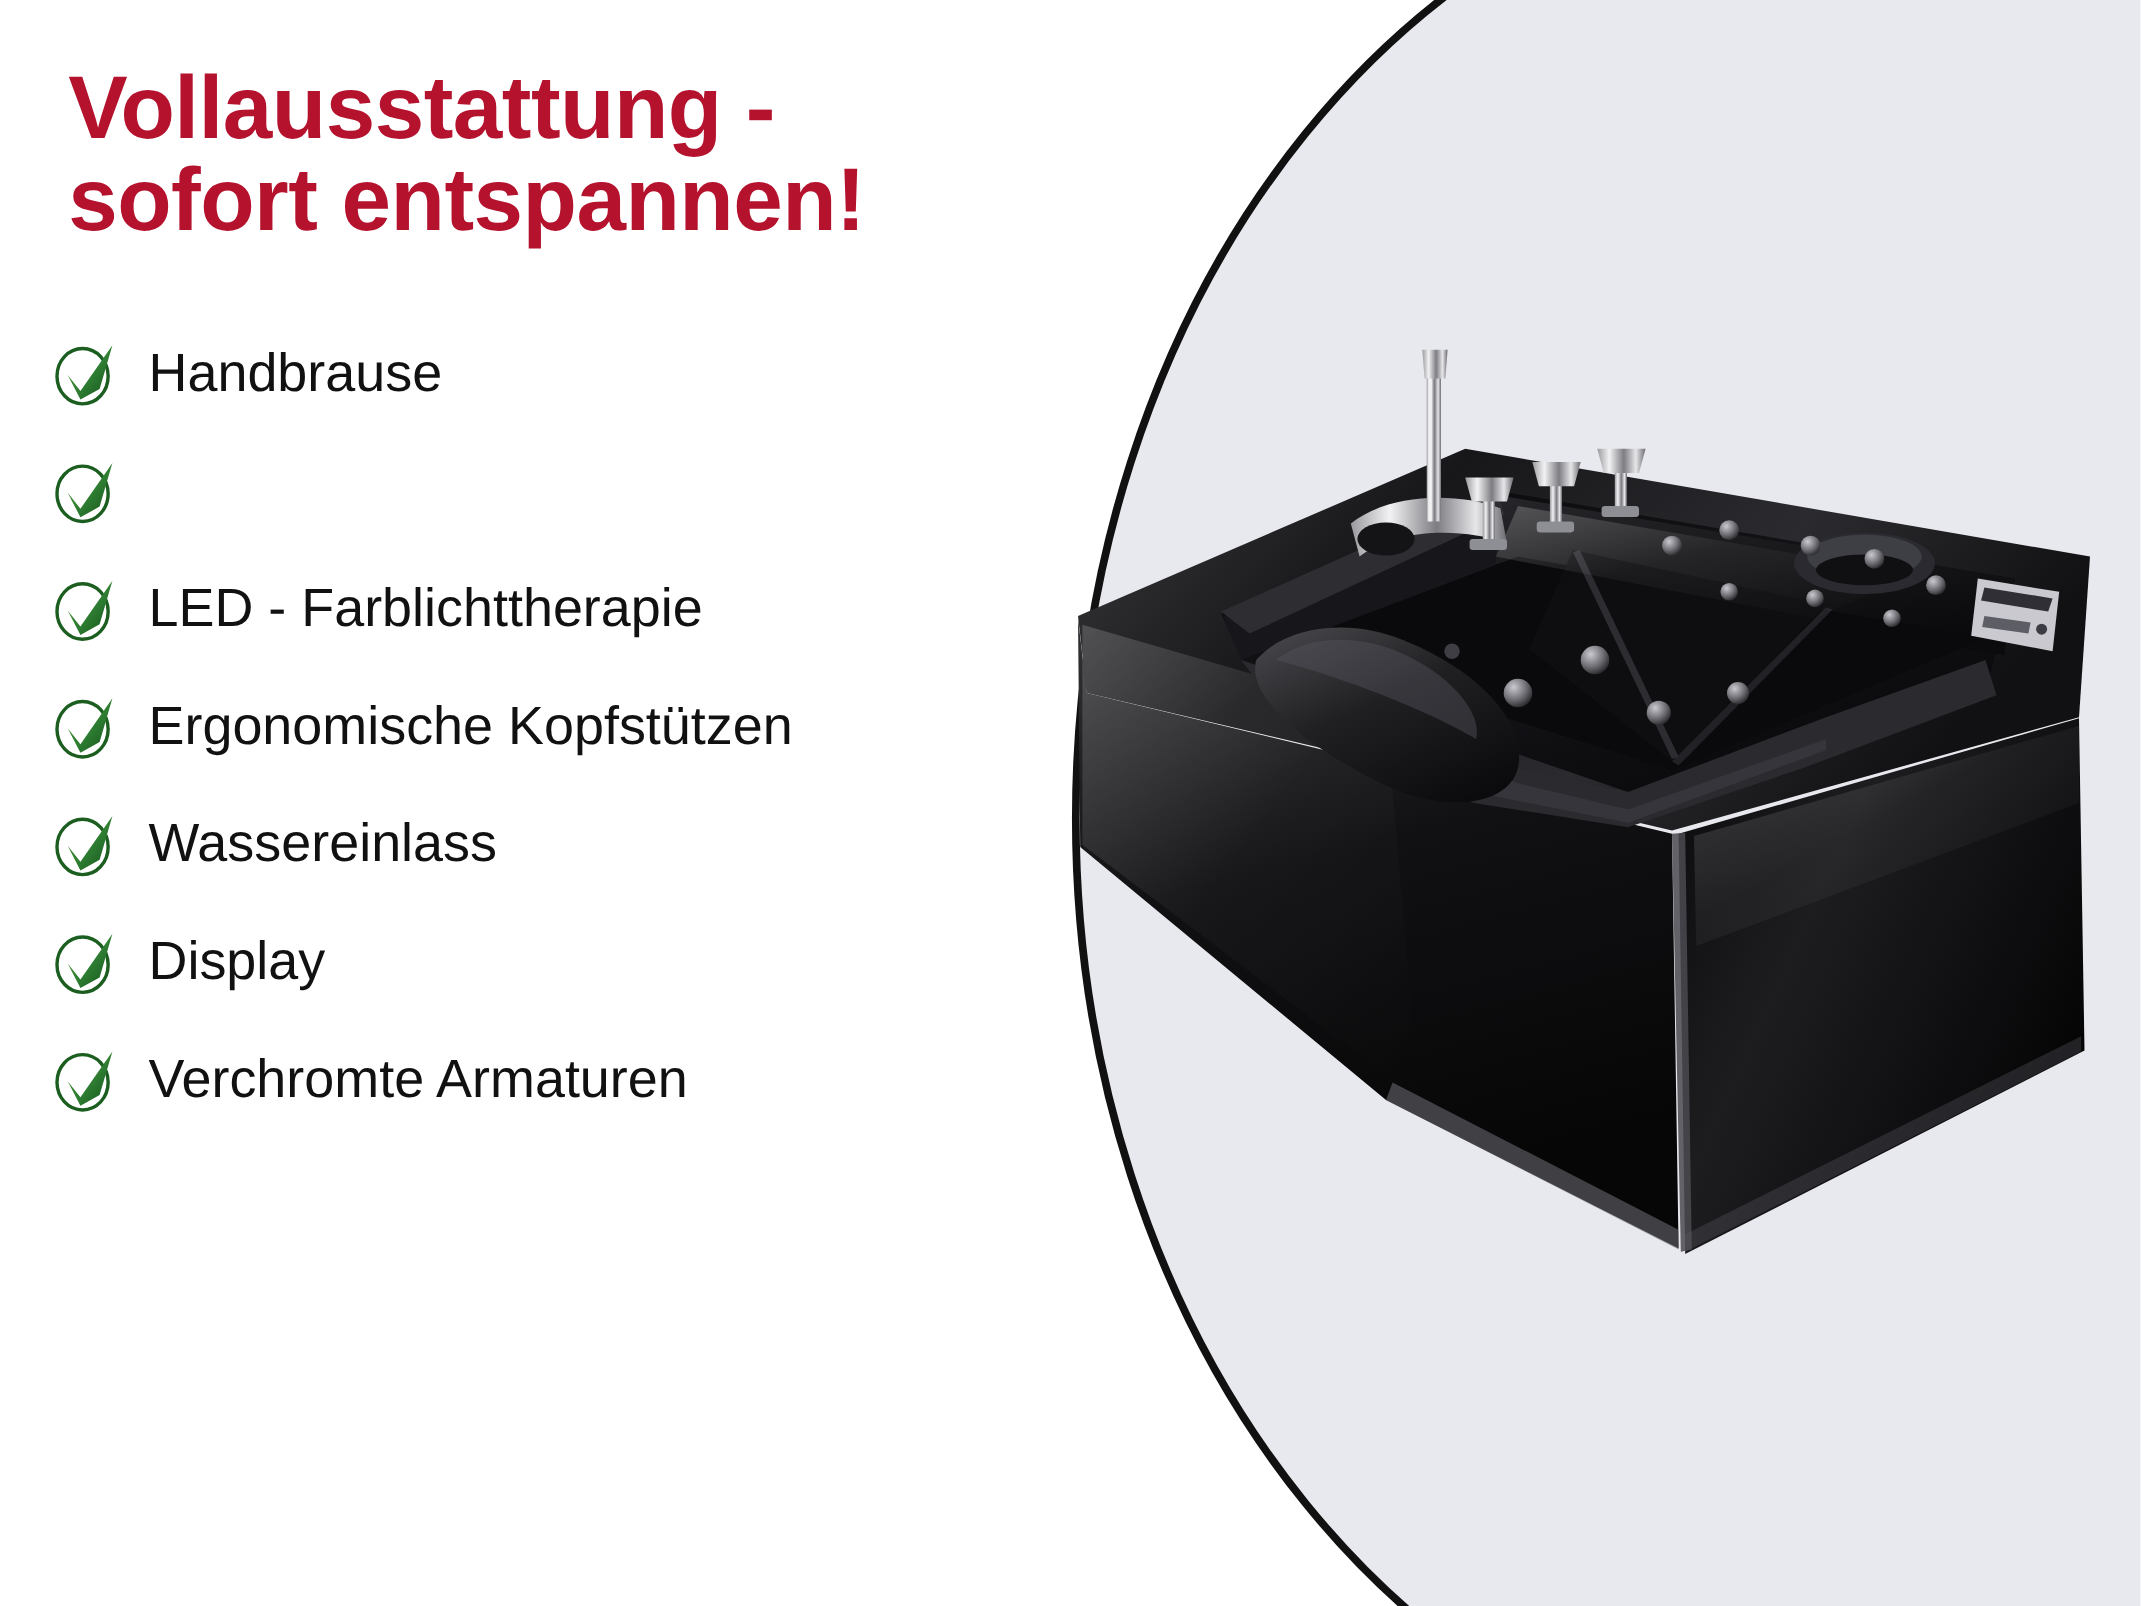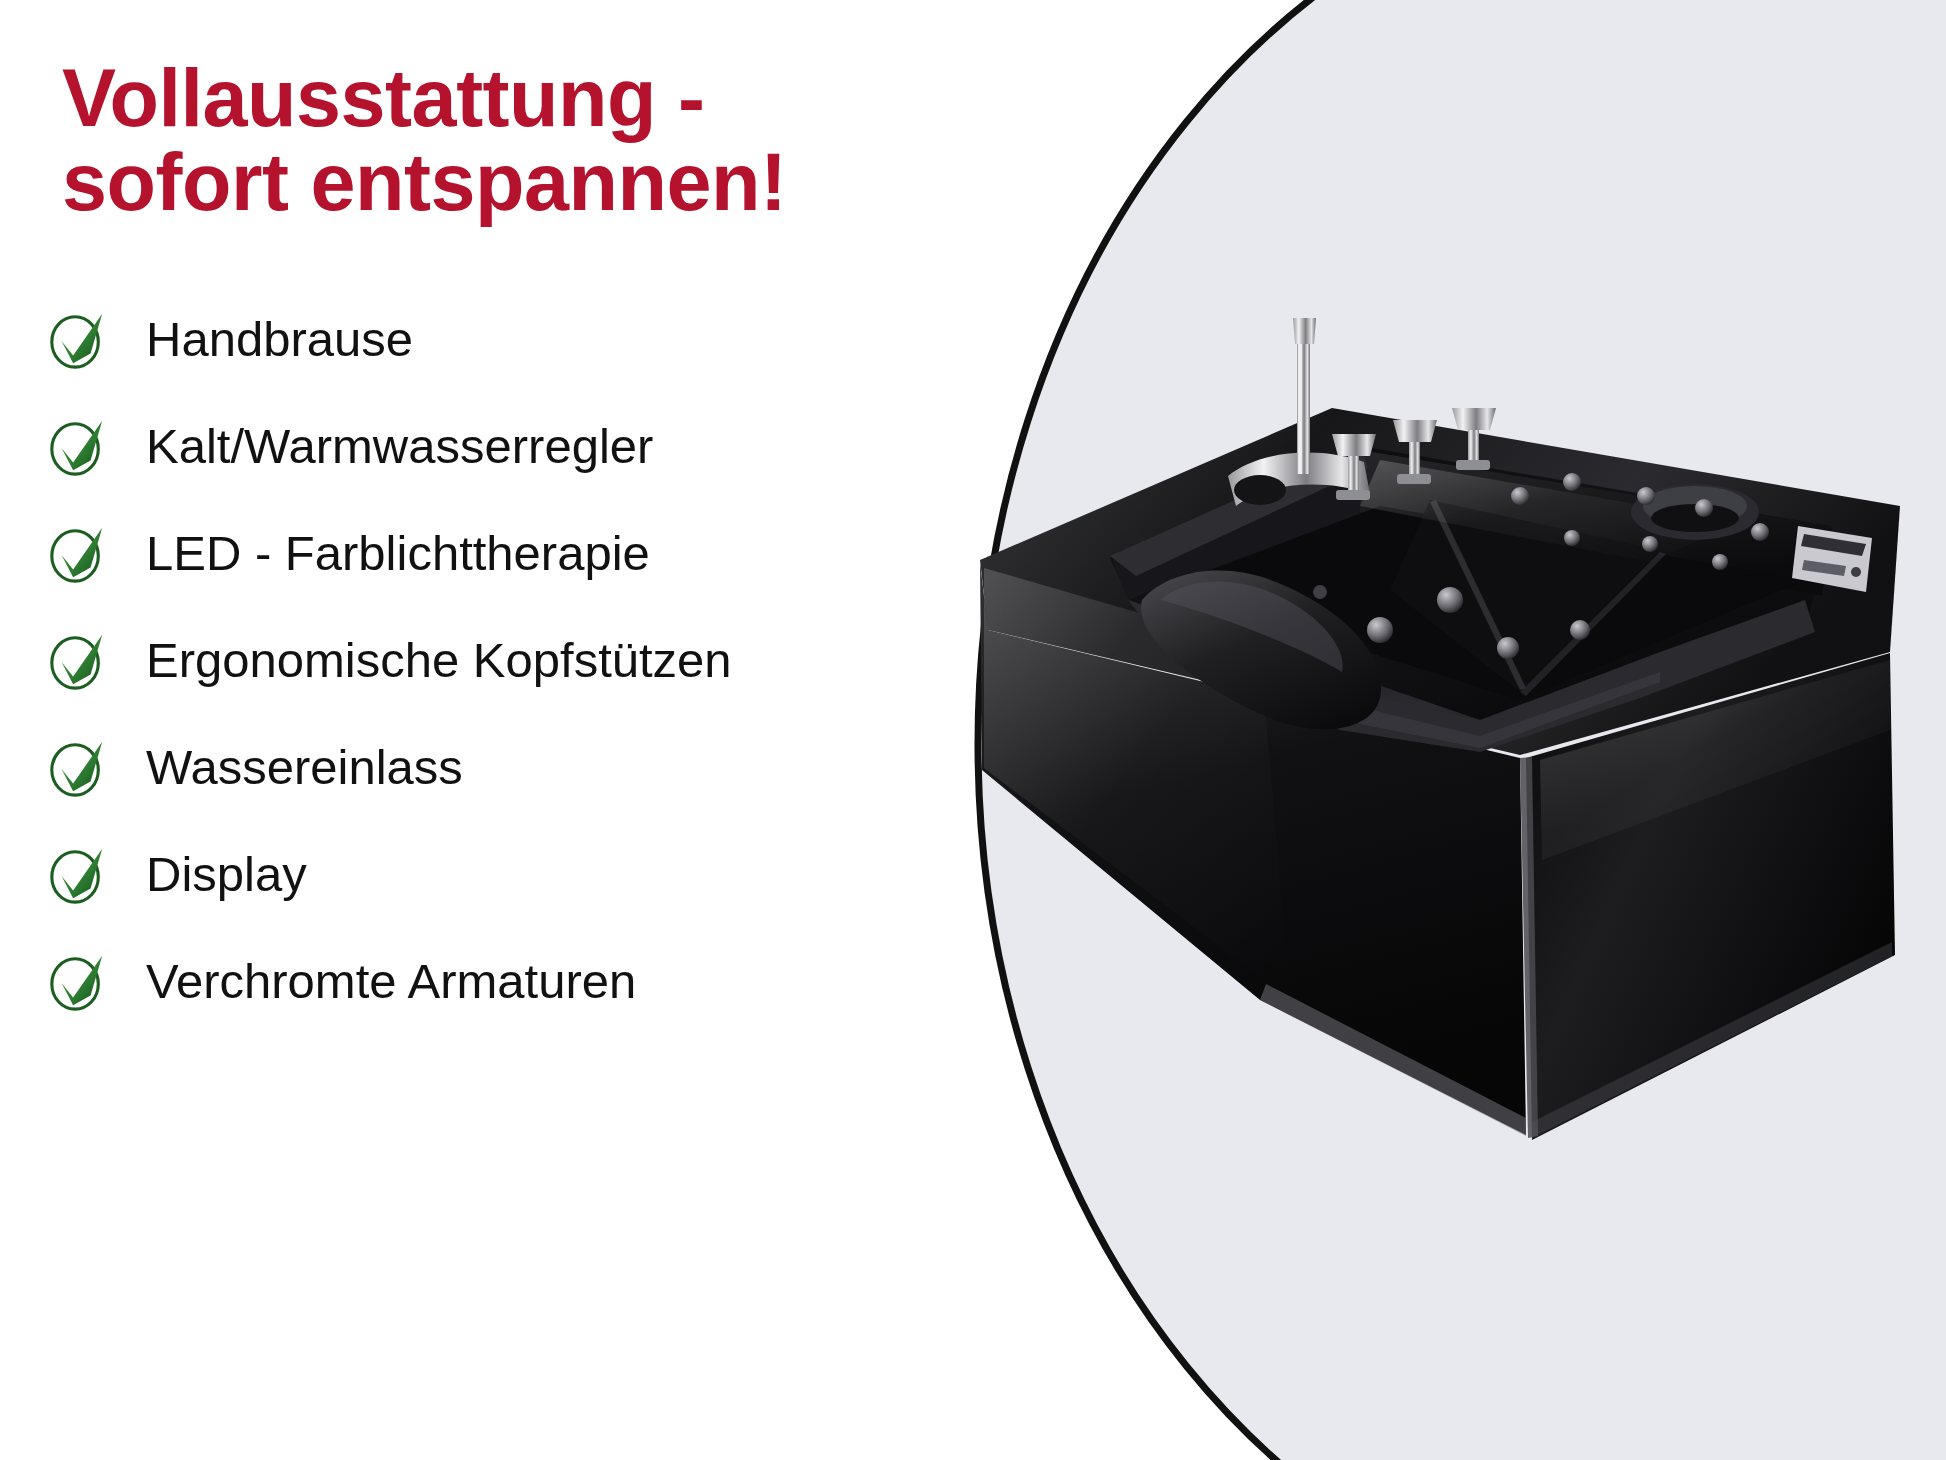--- a/index.html
+++ b/index.html
@@ -49,21 +49,21 @@
     height:107px;
   }
   .check-icon {
     flex:0 0 auto;
     width:62px; height:62px;
     margin-left:6px;
     display:block;
   }
   .check-icon svg { display:block; width:62px; height:62px; }
   .feature-label {
-    margin-left:38px;
+    margin-left:27px;
     color:#111111;
     font-size:49px;
     font-weight:normal;
     line-height:1;
     white-space:nowrap;
   }
 
   
   #product-image {
     position:absolute;
@@ -112,21 +112,20 @@
       <span class="feature-label">Handbrause</span>
     </div>
 
     <div class="feature-item">
       <span class="check-icon">
         <svg viewBox="0 0 64 64" xmlns="http://www.w3.org/2000/svg">
           <ellipse cx="30" cy="34" rx="24" ry="26" fill="none" stroke="#1B5E20" stroke-width="3.2"></ellipse>
           <path d="M16 33 L28 48 L58 5 L46 46 L28 56 Z" fill="url(#cg1)"></path>
         </svg>
       </span>
-      <span class="feature-label">Kalt/Warmwasserregler</span>
     </div>
 
     <div class="feature-item">
       <span class="check-icon">
         <svg viewBox="0 0 64 64" xmlns="http://www.w3.org/2000/svg">
           <ellipse cx="30" cy="34" rx="24" ry="26" fill="none" stroke="#1B5E20" stroke-width="3.2"></ellipse>
           <path d="M16 33 L28 48 L58 5 L46 46 L28 56 Z" fill="url(#cg1)"></path>
         </svg>
       </span>
       <span class="feature-label">LED - Farblichttherapie</span>

